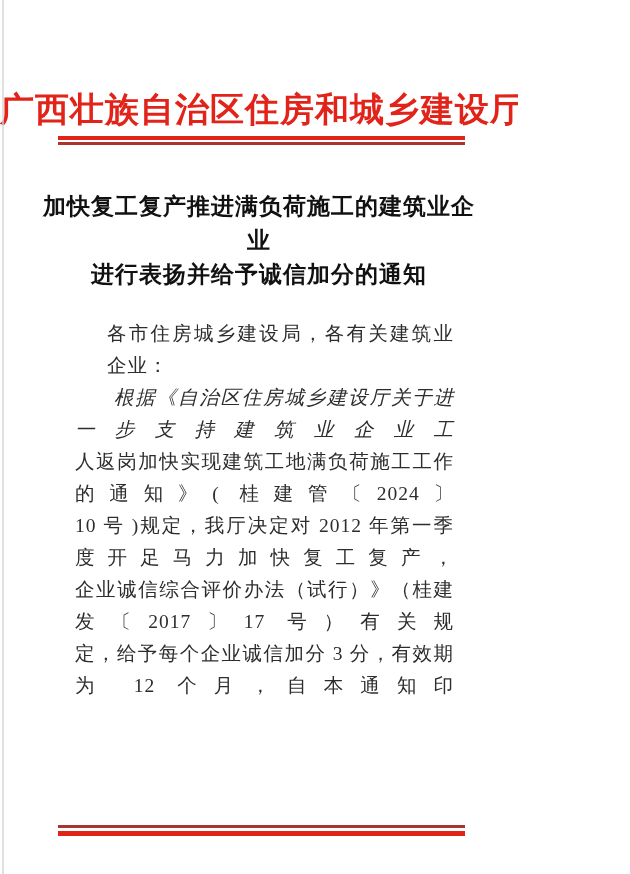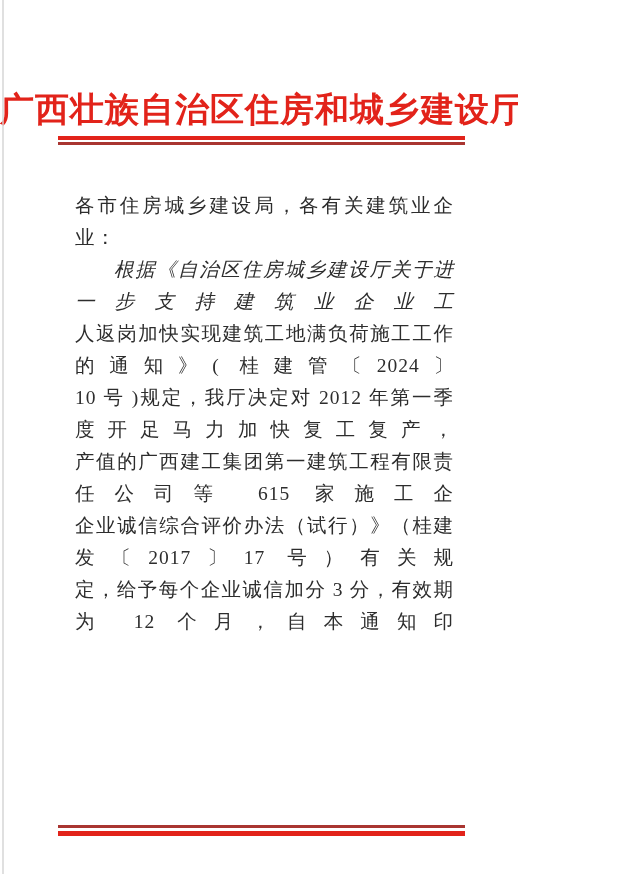--- a/index.html
+++ b/index.html
@@ -53,21 +53,21 @@
     margin: 26px 64px 0 75px;
     font-size: 19.5px;
     line-height: 32px;
     letter-spacing: 1px;
     color: #2d2d2d;
   }
   .line {
     text-align: justify;
     text-align-last: justify;
   }
-  .line.no-stretch { text-align-last: left; }
+  .line.no-stretch { text-align-last: left; margin-left: 32px; }
   .line.indent { text-indent: 2em; font-style: italic; }
   .footer-rule {
     position: absolute;
     left: 58px; right: 53px;
     top: 825px;
   }
   .footer-rule .bar-dark { height: 3px; background: #a93531; }
   .footer-rule .gap { height: 3px; }
   .footer-rule .bar-bright { height: 5px; background: #e2231a; }
 </style>
@@ -80,28 +80,29 @@
   <div class="org-name">广西壮族自治区住房和城乡建设厅</div>
 
   <div class="header-rule">
     <div class="bar-bright"></div>
     <div class="gap"></div>
     <div class="bar-dark"></div>
   </div>
 
 
   <div class="doc-title">
+    <div>加快复工复产推进满负荷施工的建筑业企业</div>
+    <div>进行表扬并给予诚信加分的通知</div>
   </div>
 
   <div class="body-text">
     <div class="line no-stretch">各市住房城乡建设局，各有关建筑业企业：</div>
     <div class="line indent">根据《自治区住房城乡建设厅关于进一步支持建筑业企业工</div>
     <div class="line">人返岗加快实现建筑工地满负荷施工工作的通知》( 桂建管〔2024〕</div>
     <div class="line">10 号 )规定，我厅决定对 2012 年第一季度开足马力加快复工复产，</div>
-    <div class="line">产值的广西建工集团第一建筑工程有限责任公司等 615 家施工企</div>
     <div class="line">企业诚信综合评价办法（试行）》（桂建发〔2017〕17 号）有关规</div>
     <div class="line">定，给予每个企业诚信加分 3 分，有效期为 12 个月，自本通知印</div>
 
   </div>
 
   <div class="footer-rule">
     <div class="bar-dark"></div>
     <div class="gap"></div>
     <div class="bar-bright"></div>
   </div>

